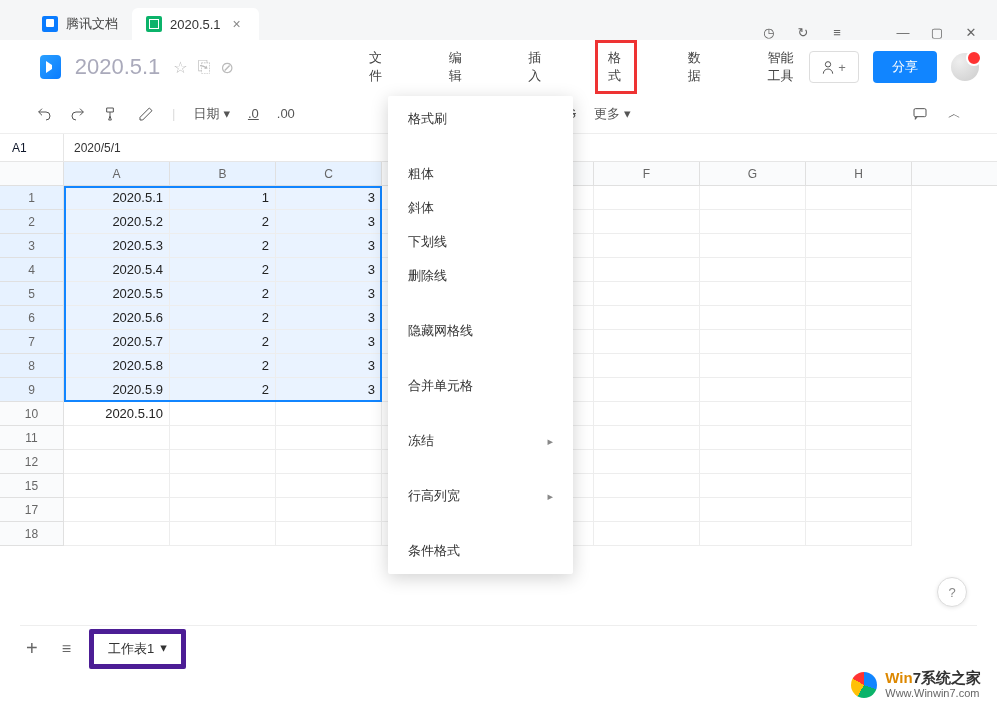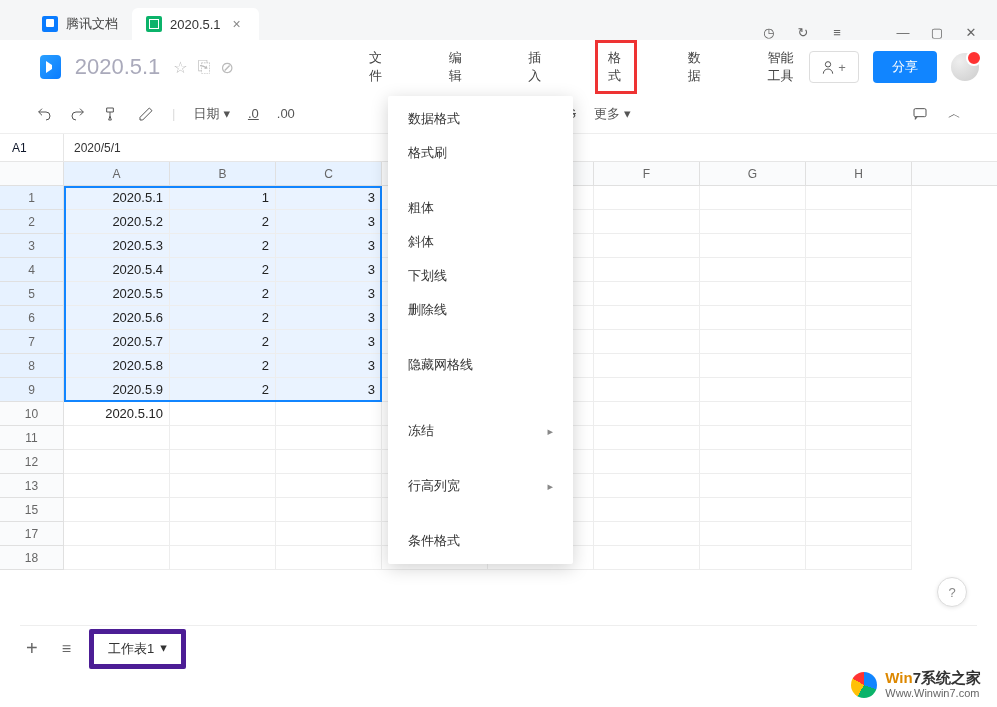--- a/index.html
+++ b/index.html
@@ -323,31 +323,20 @@
         <div class="cell"></div>
         <div class="cell"></div>
         <div class="cell"></div>
         <div class="cell"></div>
         <div class="cell"></div>
         <div class="cell"></div>
         <div class="cell"></div>
         <div class="cell"></div>
       </div>
       <div class="row">
-        <div class="row-h">13</div>
-        <div class="cell"></div>
-        <div class="cell"></div>
-        <div class="cell"></div>
-        <div class="cell"></div>
-        <div class="cell"></div>
-        <div class="cell"></div>
-        <div class="cell"></div>
-        <div class="cell"></div>
-      </div>
-      <div class="row">
         <div class="row-h">15</div>
         <div class="cell"></div>
         <div class="cell"></div>
         <div class="cell"></div>
         <div class="cell"></div>
         <div class="cell"></div>
         <div class="cell"></div>
         <div class="cell"></div>
         <div class="cell"></div>
       </div>
@@ -371,30 +360,30 @@
         <div class="cell"></div>
         <div class="cell"></div>
         <div class="cell"></div>
         <div class="cell"></div>
       </div>
     </div>
   <div class="sel-border" style="left:64px; top:24px; width:318px; height:216px;"></div>
 </div>
 
 <div class="dropdown">
-  <div class="ditem">数据格式</div>
   <div class="ditem">格式刷</div>
   <div class="sep"></div>
   <div class="ditem">粗体</div>
   <div class="ditem">斜体</div>
   <div class="ditem">下划线</div>
   <div class="ditem">删除线</div>
   <div class="sep"></div>
   <div class="ditem">隐藏网格线</div>
   <div class="sep"></div>
+  <div class="ditem">合并单元格</div>
   <div class="sep"></div>
   <div class="ditem arrow">冻结</div>
   <div class="sep"></div>
   <div class="ditem arrow">行高列宽</div>
   <div class="sep"></div>
   <div class="ditem">条件格式</div>
 </div>
 
 <div class="help-fab">?</div>
 

